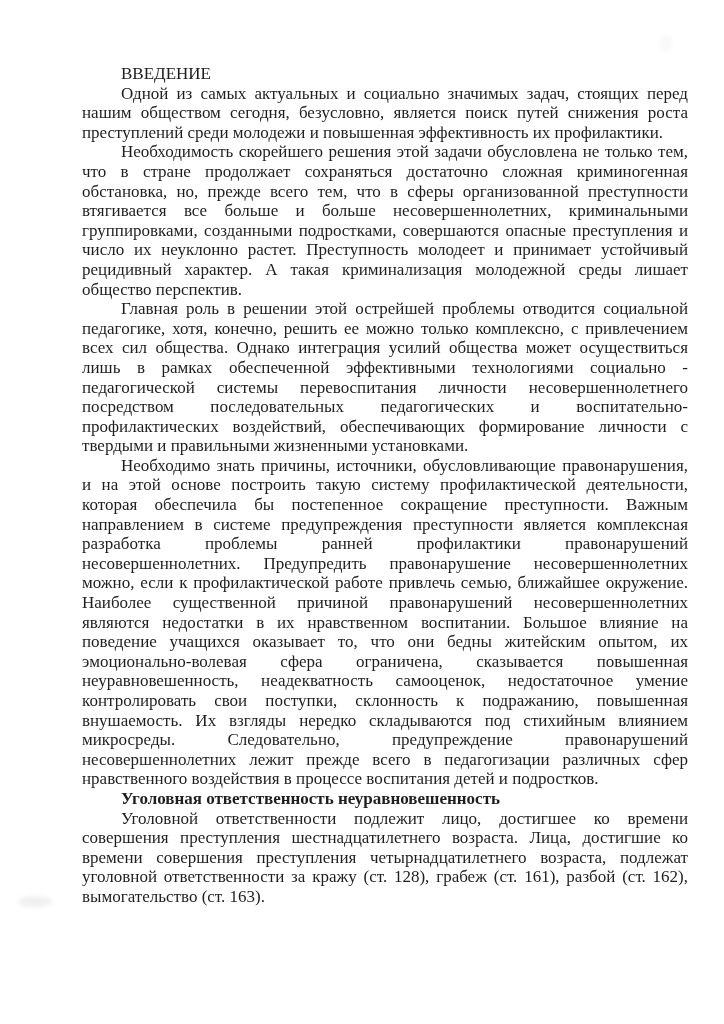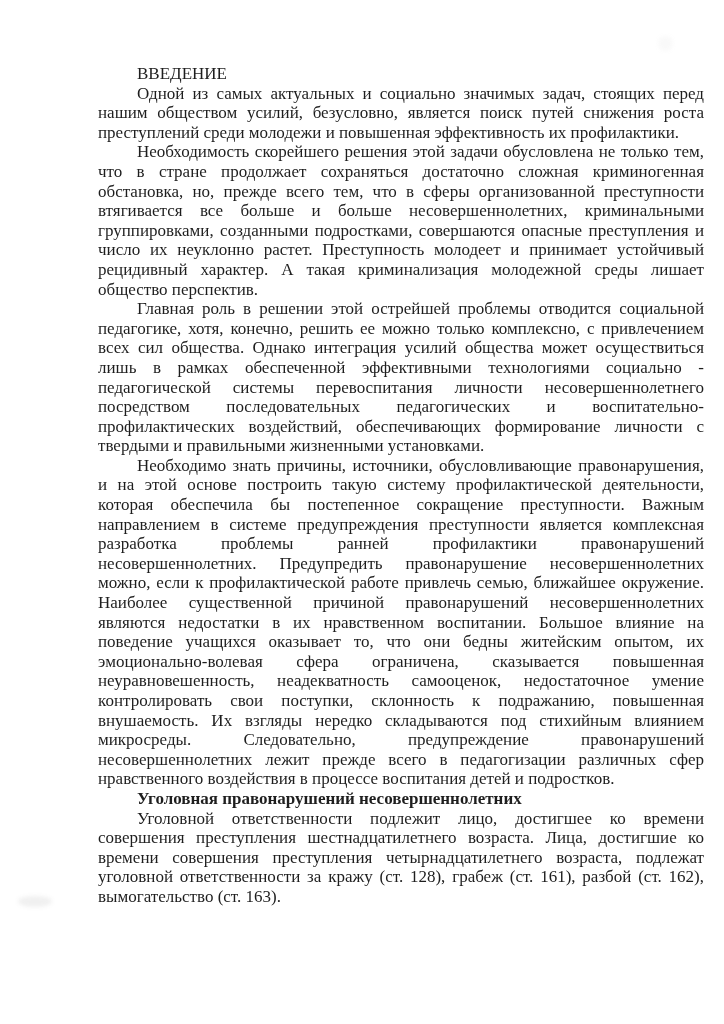--- a/index.html
+++ b/index.html
@@ -13,21 +13,21 @@
   .page {
     position: relative;
     width: 724px;
     height: 1024px;
     background: #ffffff;
     overflow: hidden;
     color: #1e1e1e;
   }
   .content {
     position: absolute;
-    left: 98px;
+    left: 82px;
     top: 64px;
     width: 606px;
     font-size: 17px;
     line-height: 19.6px;
     text-rendering: optimizeLegibility;
   }
   .doc-title {
     text-align: center;
     text-indent: 0;
     margin: 0 0 12px 0;
@@ -66,28 +66,28 @@
     filter: blur(2px);
   }
 </style>
 </head>
 <body>
 
 <div class="page">
   <div class="content">
     <p class="doc-title">ВВЕДЕНИЕ</p>
 
-    <p>Одной из самых актуальных и социально значимых задач, стоящих перед нашим обществом усилий, безусловно, является поиск путей снижения роста преступлений среди молодежи и повышенная эффективность их профилактики.</p>
+    <p>Одной из самых актуальных и социально значимых задач, стоящих перед нашим обществом сегодня, безусловно, является поиск путей снижения роста преступлений среди молодежи и повышенная эффективность их профилактики.</p>
 
     <p>Необходимость скорейшего решения этой задачи обусловлена не только тем, что в стране продолжает сохраняться достаточно сложная криминогенная обстановка, но, прежде всего тем, что в сферы организованной преступности втягивается все больше и больше несовершеннолетних, криминальными группировками, созданными подростками, совершаются опасные преступления и число их неуклонно растет. Преступность молодеет и принимает устойчивый рецидивный характер. А такая криминализация молодежной среды лишает общество перспектив.</p>
 
     <p>Главная роль в решении этой острейшей проблемы отводится социальной педагогике, хотя, конечно, решить ее можно только комплексно, с привлечением всех сил общества. Однако интеграция усилий общества может осуществиться лишь в рамках обеспеченной эффективными технологиями социально - педагогической системы перевоспитания личности несовершеннолетнего посредством последовательных педагогических и воспитательно-профилактических воздействий, обеспечивающих формирование личности с твердыми и правильными жизненными установками.</p>
 
     <p><span>Необходимо знать причины, источники, обусловливающие правонарушения, и на этой основе построить такую систему профилактической деятельности, которая обеспечила бы постепенное сокращение преступности. Важным направлением в системе предупреждения преступности является комплексная разработка проблемы ранней профилактики правонарушений несовершеннолетних. Предупредить правонарушение несовершеннолетних можно, если к профилактической работе привлечь семью, ближайшее окружение.</span> <span class="underlined">Наиболее существенной причиной правонарушений несовершеннолетних являются недостатки в их нравственном воспитании</span><span>. Большое влияние на поведение учащихся оказывает то, что они бедны житейским опытом, их эмоционально-волевая сфера ограничена, сказывается повышенная неуравновешенность, неадекватность самооценок, недостаточное умение контролировать свои поступки, склонность к подражанию, повышенная внушаемость. Их взгляды нередко складываются под стихийным влиянием микросреды. Следовательно, предупреждение правонарушений несовершеннолетних лежит прежде всего в педагогизации различных сфер нравственного воздействия в процессе воспитания детей и подростков.</span></p>
 
-    <p class="subheading">Уголовная правонарушений несовершеннолетних</p>
+    <p class="subheading">Уголовная ответственность неуравновешенность</p>
 
     <p>Уголовной ответственности подлежит лицо, достигшее ко времени совершения преступления шестнадцатилетнего возраста. Лица, достигшие ко времени совершения преступления четырнадцатилетнего возраста, подлежат уголовной ответственности за кражу (ст. 128), грабеж (ст. 161), разбой (ст. 162), вымогательство (ст. 163).</p>
   </div>
 
   <div class="smudge"></div>
   <div class="speck"></div>
 </div>
 
 </body></html>

